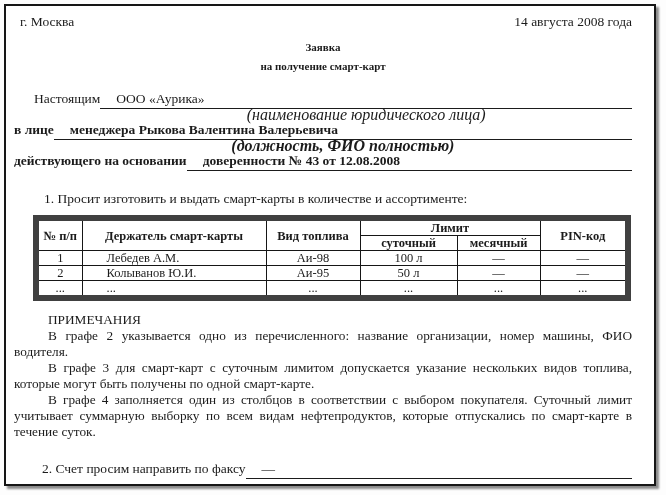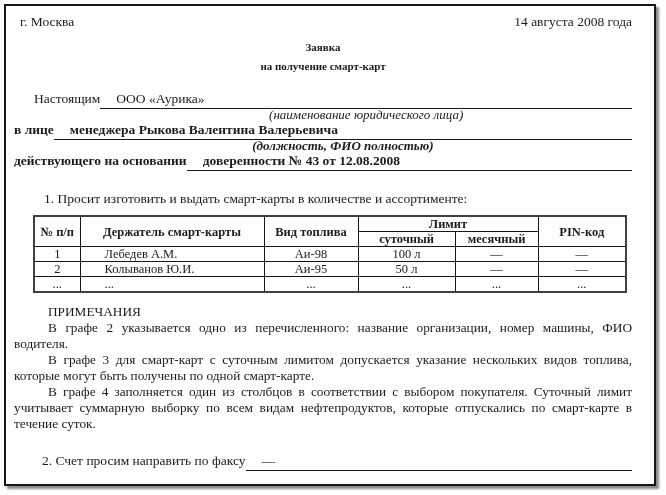--- a/index.html
+++ b/index.html
@@ -47,34 +47,34 @@
     border-bottom:1px solid #1b1b1b;
     padding:0 0 1px 16px;
     position:relative;
     white-space:nowrap;
   }
   .fcap {
     position:absolute;
     left:0; right:0; top:100%;
     text-align:center;
     font-style:italic;
-    font-size:13px;
+    font-size:16px;
     line-height:14px;
     white-space:nowrap;
   }
   .intro-par {
     margin-top:19px;
     font-size:13.5px;
     line-height:17px;
     text-indent:30px;
   }
   table {
     margin:8px 0 0 19px;
     border-collapse:collapse;
-    border:2px solid #404040;
+    border:6px solid #404040;
     font-size:12.5px;
     table-layout:fixed;
     width:592px;
   }
   th, td {
     border:1px solid #161616;
     text-align:center;
     padding:0 3px;
     height:15px;
     line-height:14px;

